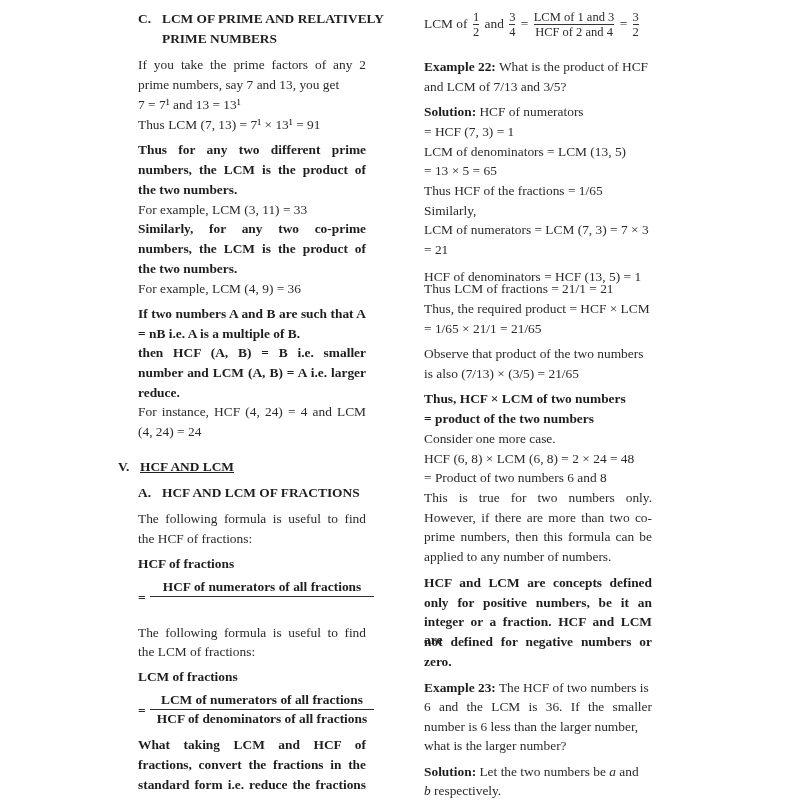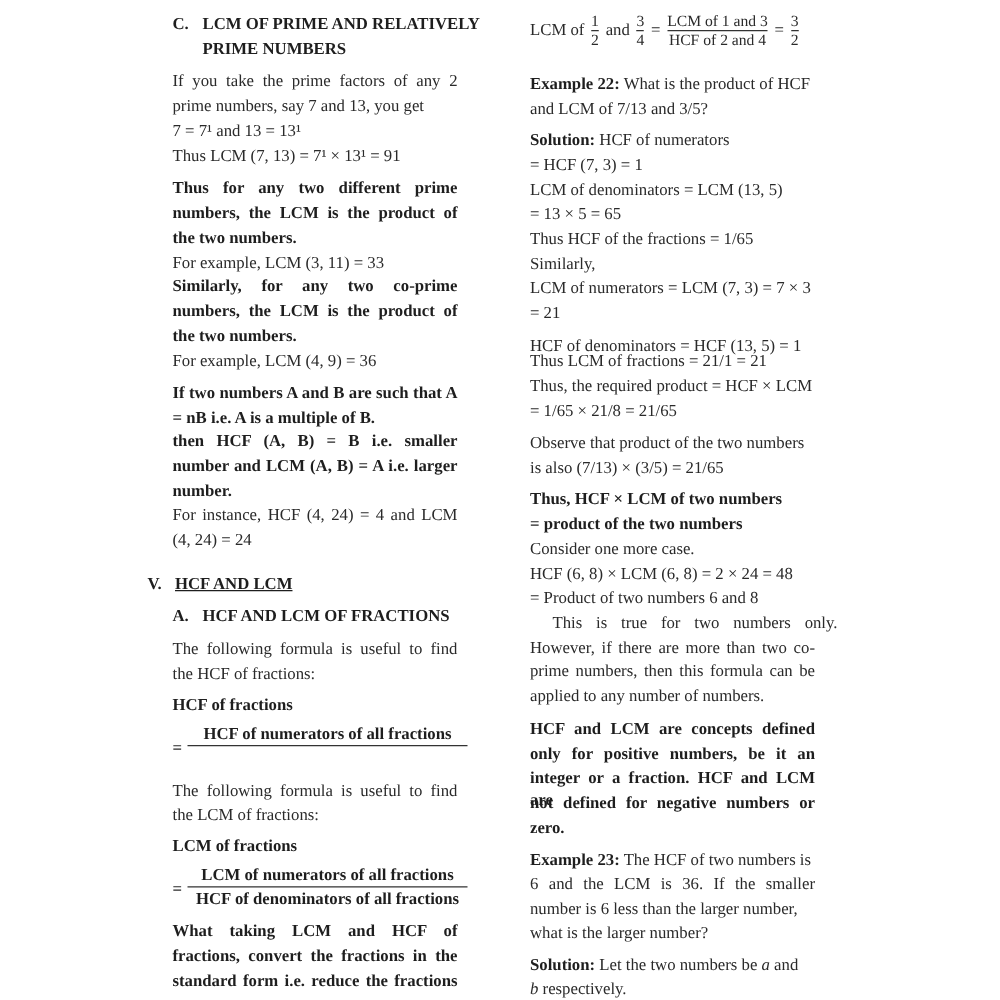--- a/index.html
+++ b/index.html
@@ -41,21 +41,21 @@
 
   <div class="line j b" style="top:220px;">Similarly, for any two co-prime</div>
   <div class="line j b" style="top:240px;">numbers, the LCM is the product of</div>
   <div class="line b" style="top:260px;">the two numbers.</div>
   <div class="line" style="top:280px;">For example, LCM (4, 9) = 36</div>
 
   <div class="line j b" style="top:305px;">If two numbers A and B are such that A</div>
   <div class="line b" style="top:325px;">= nB i.e. A is a multiple of B.</div>
   <div class="line j b" style="top:344px;">then HCF (A, B) = B i.e. smaller</div>
   <div class="line j b" style="top:364px;">number and LCM (A, B) = A i.e. larger</div>
-  <div class="line b" style="top:384px;">number.</div>
+  <div class="line b" style="top:384px;">reduce.</div>
 
   <div class="line j" style="top:403px;">For instance, HCF (4, 24) = 4 and LCM</div>
   <div class="line" style="top:423px;">(4, 24) = 24</div>
 
   <div class="line b" style="top:458px;left:-20px;">V.</div>
   <div class="line b u" style="top:458px;left:2px;">HCF AND LCM</div>
 
   <div class="line b" style="top:484px;left:0;">A.</div>
   <div class="line b" style="top:484px;left:24px;">HCF AND LCM OF FRACTIONS</div>
 
@@ -102,33 +102,33 @@
   <div class="line" style="top:123px;">= HCF (7, 3) = 1</div>
   <div class="line" style="top:143px;">LCM of denominators = LCM (13, 5)</div>
   <div class="line" style="top:162px;">= 13 × 5 = 65</div>
   <div class="line" style="top:182px;">Thus HCF of the fractions = 1/65</div>
   <div class="line" style="top:202px;">Similarly,</div>
   <div class="line" style="top:221px;">LCM of numerators = LCM (7, 3) = 7 × 3</div>
   <div class="line" style="top:241px;">= 21</div>
   <div class="line" style="top:268px;">HCF of denominators = HCF (13, 5) = 1</div>
   <div class="line" style="top:280px;">Thus LCM of fractions = 21/1 = 21</div>
   <div class="line" style="top:300px;">Thus, the required product = HCF × LCM</div>
-  <div class="line" style="top:320px;">= 1/65 × 21/8 = 21/65</div>
+  <div class="line" style="top:320px;">= 1/65 × 21/1 = 21/65</div>
 
   <div class="line" style="top:345px;">Observe that product of the two numbers</div>
   <div class="line" style="top:365px;">is also (7/13) × (3/5) = 21/65</div>
 
   <div class="line b" style="top:390px;">Thus, HCF × LCM of two numbers</div>
   <div class="line b" style="top:410px;">= product of the two numbers</div>
 
   <div class="line" style="top:430px;">Consider one more case.</div>
   <div class="line" style="top:450px;">HCF (6, 8) × LCM (6, 8) = 2 × 24 = 48</div>
   <div class="line" style="top:469px;">= Product of two numbers 6 and 8</div>
 
-  <div class="line j" style="top:489px;margin-left:18px;">This is true for two numbers only.</div>
+  <div class="line j" style="top:489px;">This is true for two numbers only.</div>
   <div class="line j" style="top:509px;">However, if there are more than two co-</div>
   <div class="line j" style="top:528px;">prime numbers, then this formula can be</div>
   <div class="line" style="top:548px;">applied to any number of numbers.</div>
 
   <div class="line j b" style="top:574px;">HCF and LCM are concepts defined</div>
   <div class="line j b" style="top:594px;">only for positive numbers, be it an</div>
   <div class="line j b" style="top:613px;">integer or a fraction. HCF and LCM are</div>
   <div class="line j b" style="top:633px;">not defined for negative numbers or</div>
   <div class="line b" style="top:653px;">zero.</div>
 

